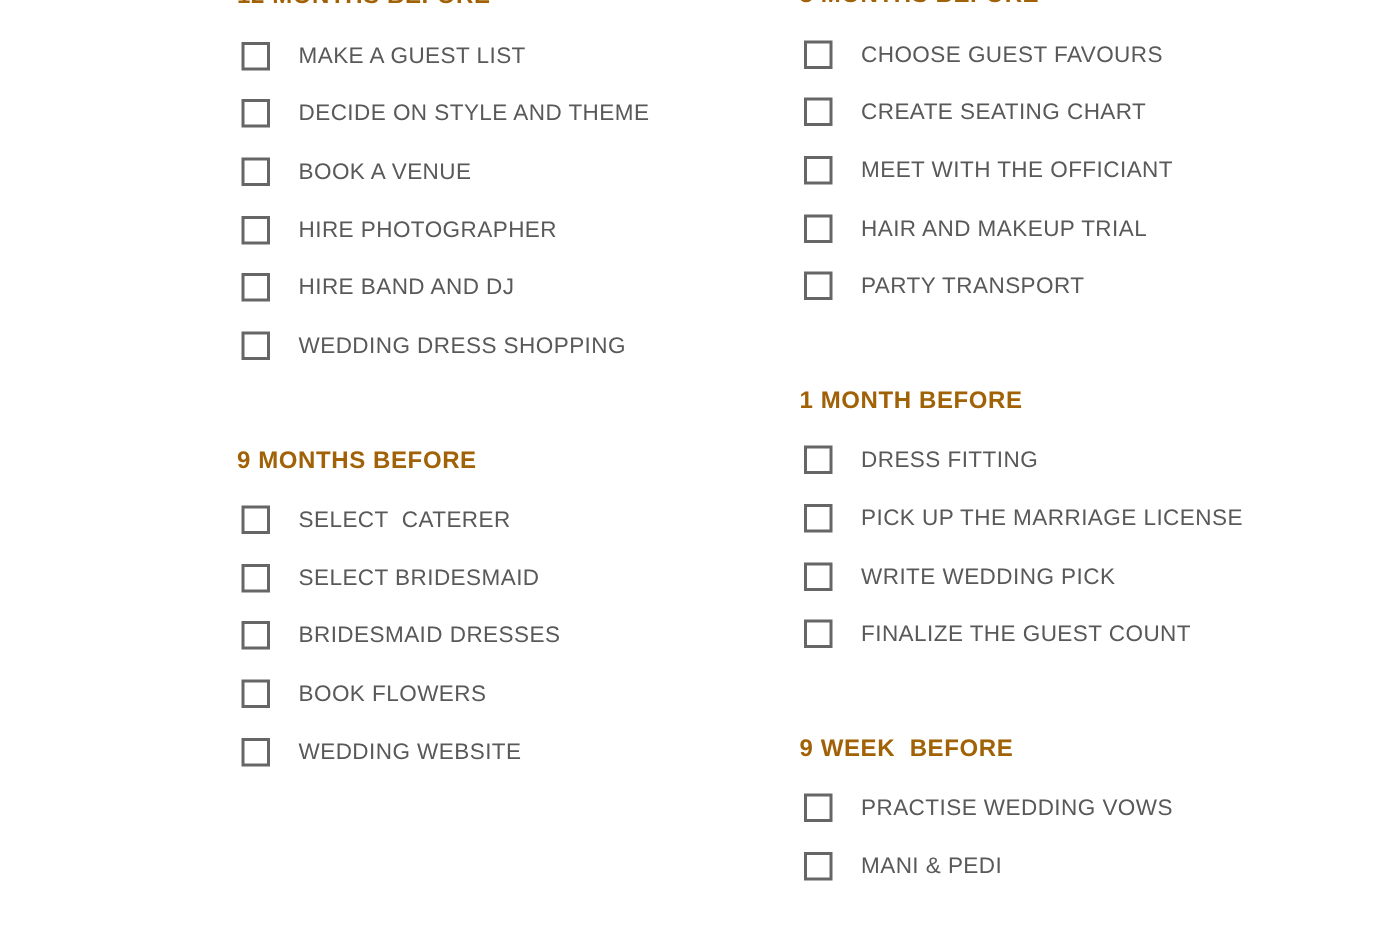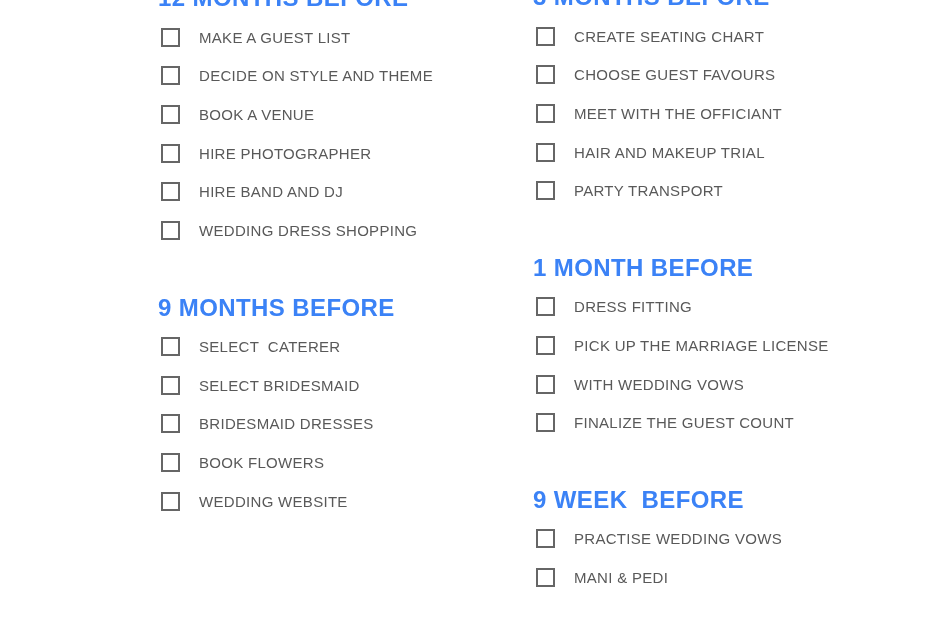--- a/index.html
+++ b/index.html
@@ -25,23 +25,23 @@
   }
   .column.left  { left: 158px; top: -21px; }
   .column.right { left: 533px; top: -22px; }
   .row {
     height: 38.7px;
     display: flex;
     align-items: center;
   }
   .row.spacer {  }
   .section-heading {
-    font-size: 24px;
+    font-size: 16px;
     font-weight: bold;
-    color: #3b82f6;
+    color: #a16207;
     letter-spacing: 0.4px;
     white-space: pre;
   }
   .item-row {
     padding-left: 3px;
   }
   .checkbox {
     width: 15px;
     height: 15px;
     border: 2px solid #666666;
@@ -118,25 +118,25 @@
         </div>
       </div>
     </div>
   <div class="column right">
       <div>
         <div class="row">
           <div class="section-heading">3 MONTHS BEFORE</div>
         </div>
         <div class="row item-row">
           <span class="checkbox"></span>
-          <span class="item-label">CREATE SEATING CHART</span>
+          <span class="item-label">CHOOSE GUEST FAVOURS</span>
         </div>
         <div class="row item-row">
           <span class="checkbox"></span>
-          <span class="item-label">CHOOSE GUEST FAVOURS</span>
+          <span class="item-label">CREATE SEATING CHART</span>
         </div>
         <div class="row item-row">
           <span class="checkbox"></span>
           <span class="item-label">MEET WITH THE OFFICIANT</span>
         </div>
         <div class="row item-row">
           <span class="checkbox"></span>
           <span class="item-label">HAIR AND MAKEUP TRIAL</span>
         </div>
         <div class="row item-row">
@@ -152,21 +152,21 @@
         <div class="row item-row">
           <span class="checkbox"></span>
           <span class="item-label">DRESS FITTING</span>
         </div>
         <div class="row item-row">
           <span class="checkbox"></span>
           <span class="item-label">PICK UP THE MARRIAGE LICENSE</span>
         </div>
         <div class="row item-row">
           <span class="checkbox"></span>
-          <span class="item-label">WITH WEDDING VOWS</span>
+          <span class="item-label">WRITE WEDDING PICK</span>
         </div>
         <div class="row item-row">
           <span class="checkbox"></span>
           <span class="item-label">FINALIZE THE GUEST COUNT</span>
         </div>
       </div>
       <div>
         <div class="row spacer"></div>
         <div class="row">
           <div class="section-heading">9 WEEK  BEFORE</div>

